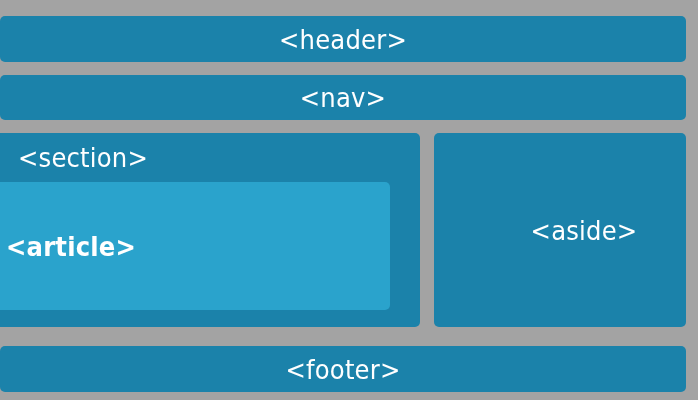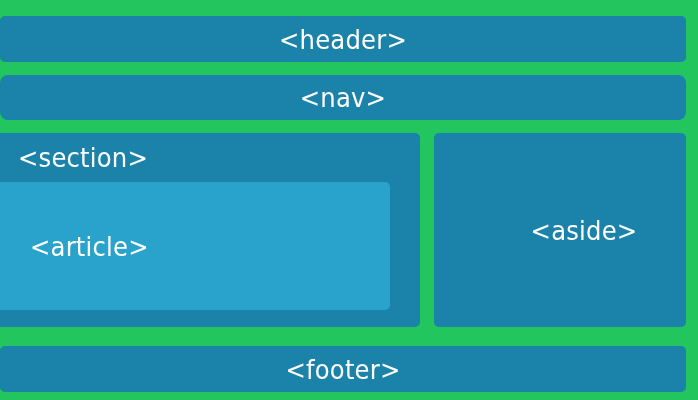--- a/index.html
+++ b/index.html
@@ -12,21 +12,21 @@
     height: 400px;
     background: #cbe3ee;
     font-family: "DejaVu Sans Condensed", "Liberation Sans Narrow", "Liberation Sans", sans-serif;
     overflow: hidden;
   }
 
   #diagram {
     position: relative;
     width: 698px;
     height: 400px;
-    background: #22c55e;
+    background: #a3a3a3;
   }
 
   .block {
     position: absolute;
     background: #1b82aa;
     border-radius: 5px;
     box-sizing: border-box;
   }
 
   .block-label {
@@ -52,21 +52,20 @@
 
   
   #nav-block {
     left: 0px;
     top: 75px;
     width: 686px;
     height: 45px;
     display: flex;
     align-items: center;
     justify-content: center;
-    border-radius: 8px;
   }
 
   
   #section-block {
     left: 0px;
     top: 133px;
     width: 420px;
     height: 194px;
     border-radius: 0 5px 5px 0;
   }
@@ -81,21 +80,22 @@
     left: 0px;
     top: 49px;
     width: 390px;
     height: 128px;
     background: #2aa3cc;
     border-radius: 0 5px 5px 0;
     display: flex;
     align-items: center;
   }
   #article-label {
-    margin-left: 30px;
+    margin-left: 6px;
+    font-weight: bold;
   }
 
   
   #aside-block {
     left: 434px;
     top: 133px;
     width: 252px;
     height: 194px;
     display: flex;
     align-items: center;

